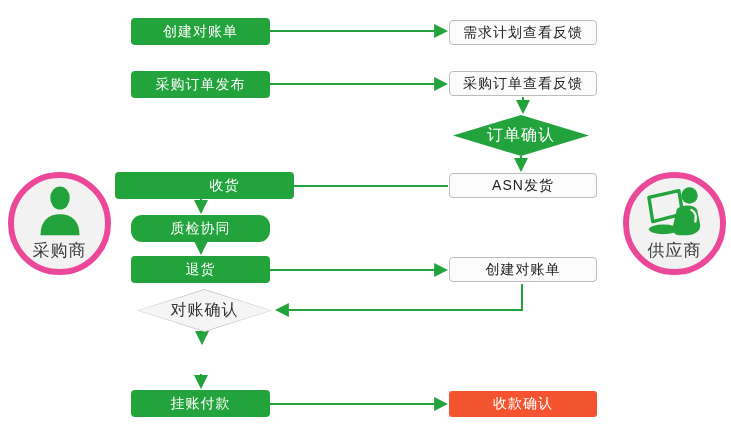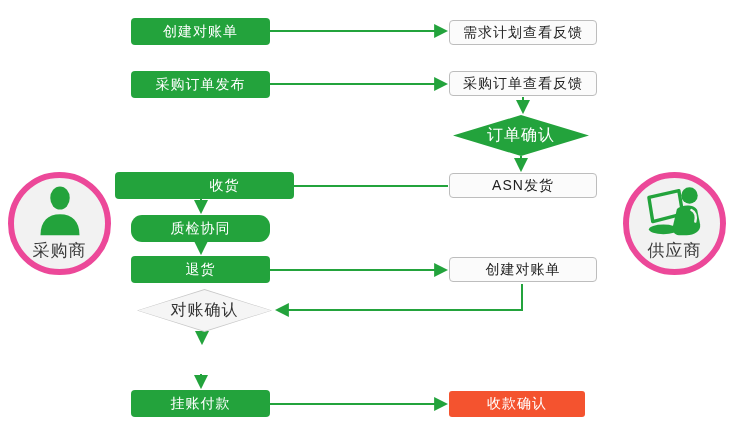--- a/index.html
+++ b/index.html
@@ -6,21 +6,21 @@
   body{font-family:"Liberation Sans","DejaVu Sans",sans-serif;}
   .canvas{position:relative;width:731px;height:436px;background:#ffffff;overflow:hidden;}
   .wires{position:absolute;left:0;top:0;width:731px;height:436px;pointer-events:none;}
 
   .gbox{position:absolute;width:139px;height:27px;background:#23a33c;color:#ffffff;
         border-radius:4px;display:flex;align-items:center;justify-content:center;
         font-size:14px;letter-spacing:1px;}
   .wbox{position:absolute;width:148px;height:25px;background:#fbfbfb;color:#222222;
         border:1px solid #bdbdbd;border-radius:4px;display:flex;align-items:center;
         justify-content:center;font-size:14px;letter-spacing:1px;box-sizing:border-box;}
-  .rbox{position:absolute;width:136px;height:26px;background:#f4532f;color:#ffffff;
+  .rbox{position:absolute;width:148px;height:26px;background:#f4532f;color:#ffffff;
         border-radius:3px;display:flex;align-items:center;justify-content:center;
         font-size:14px;letter-spacing:1px;}
 
   .diamond{position:absolute;}
   .diamond .shape{position:absolute;inset:0;
         clip-path:polygon(50% 0,100% 50%,50% 100%,0 50%);}
   .diamond .inner{position:absolute;inset:1px;
         clip-path:polygon(50% 0,100% 50%,50% 100%,0 50%);}
   .diamond .dlabel{position:absolute;inset:0;display:flex;align-items:center;
         justify-content:center;font-size:16px;letter-spacing:1px;}

